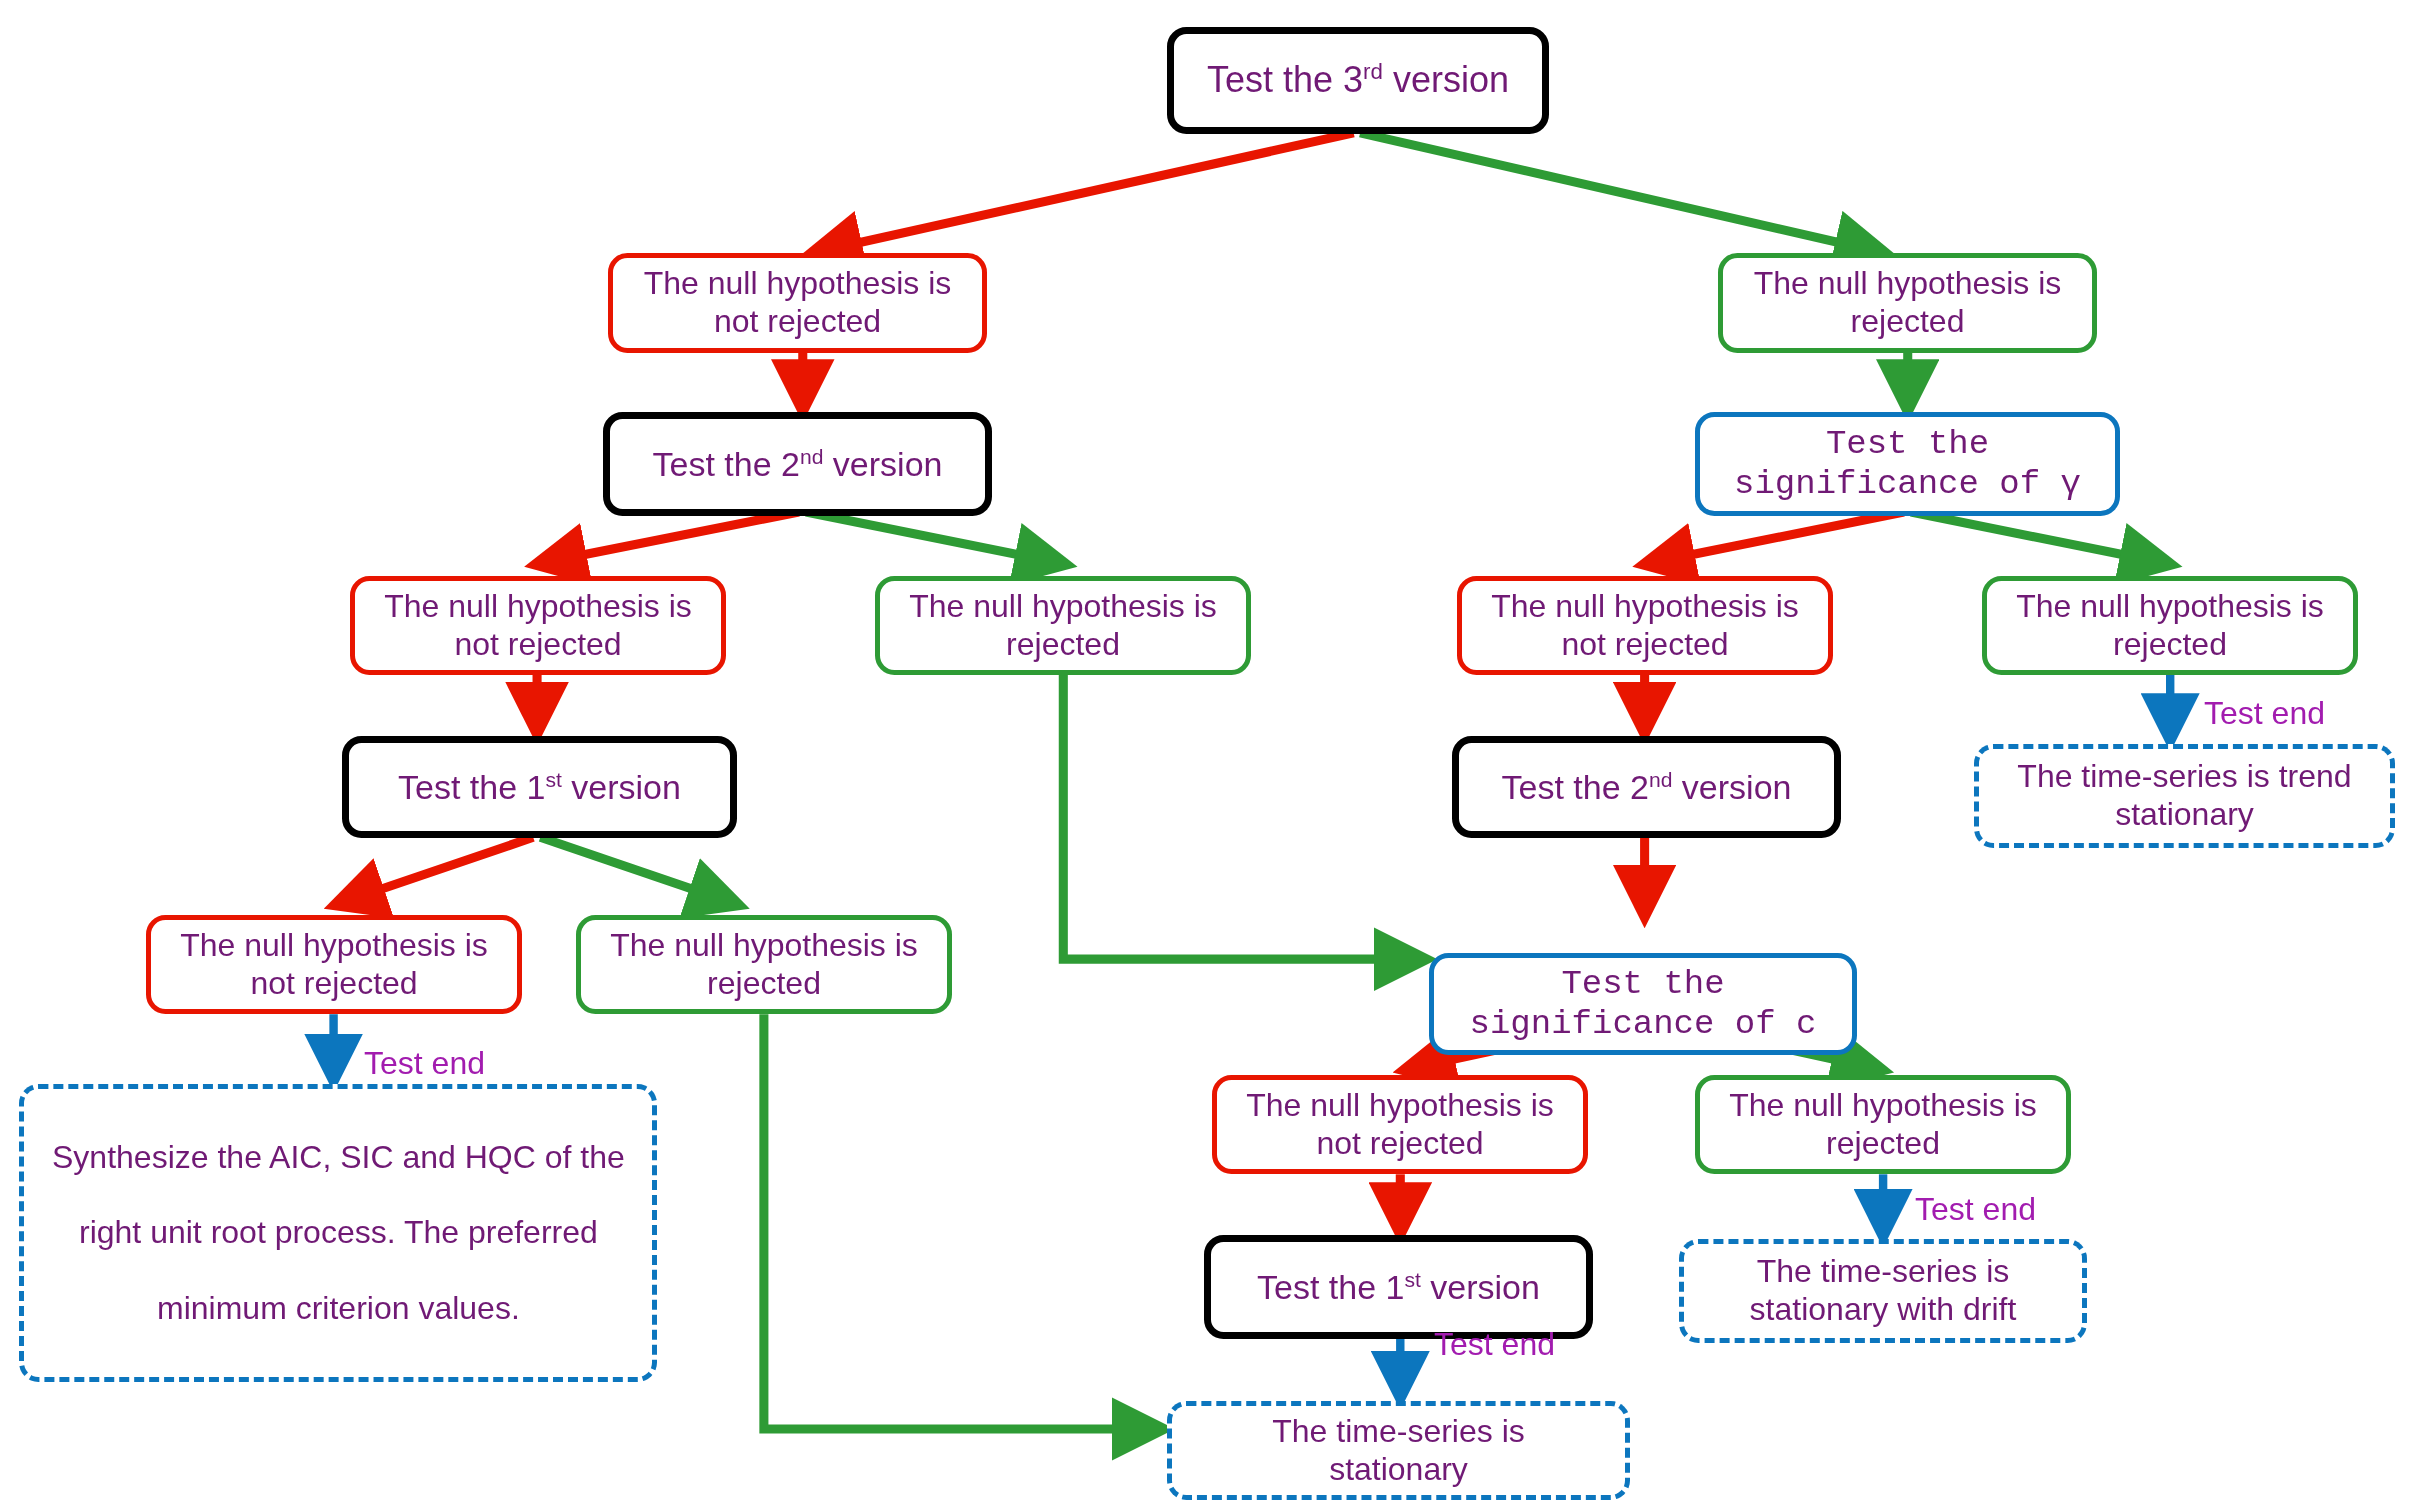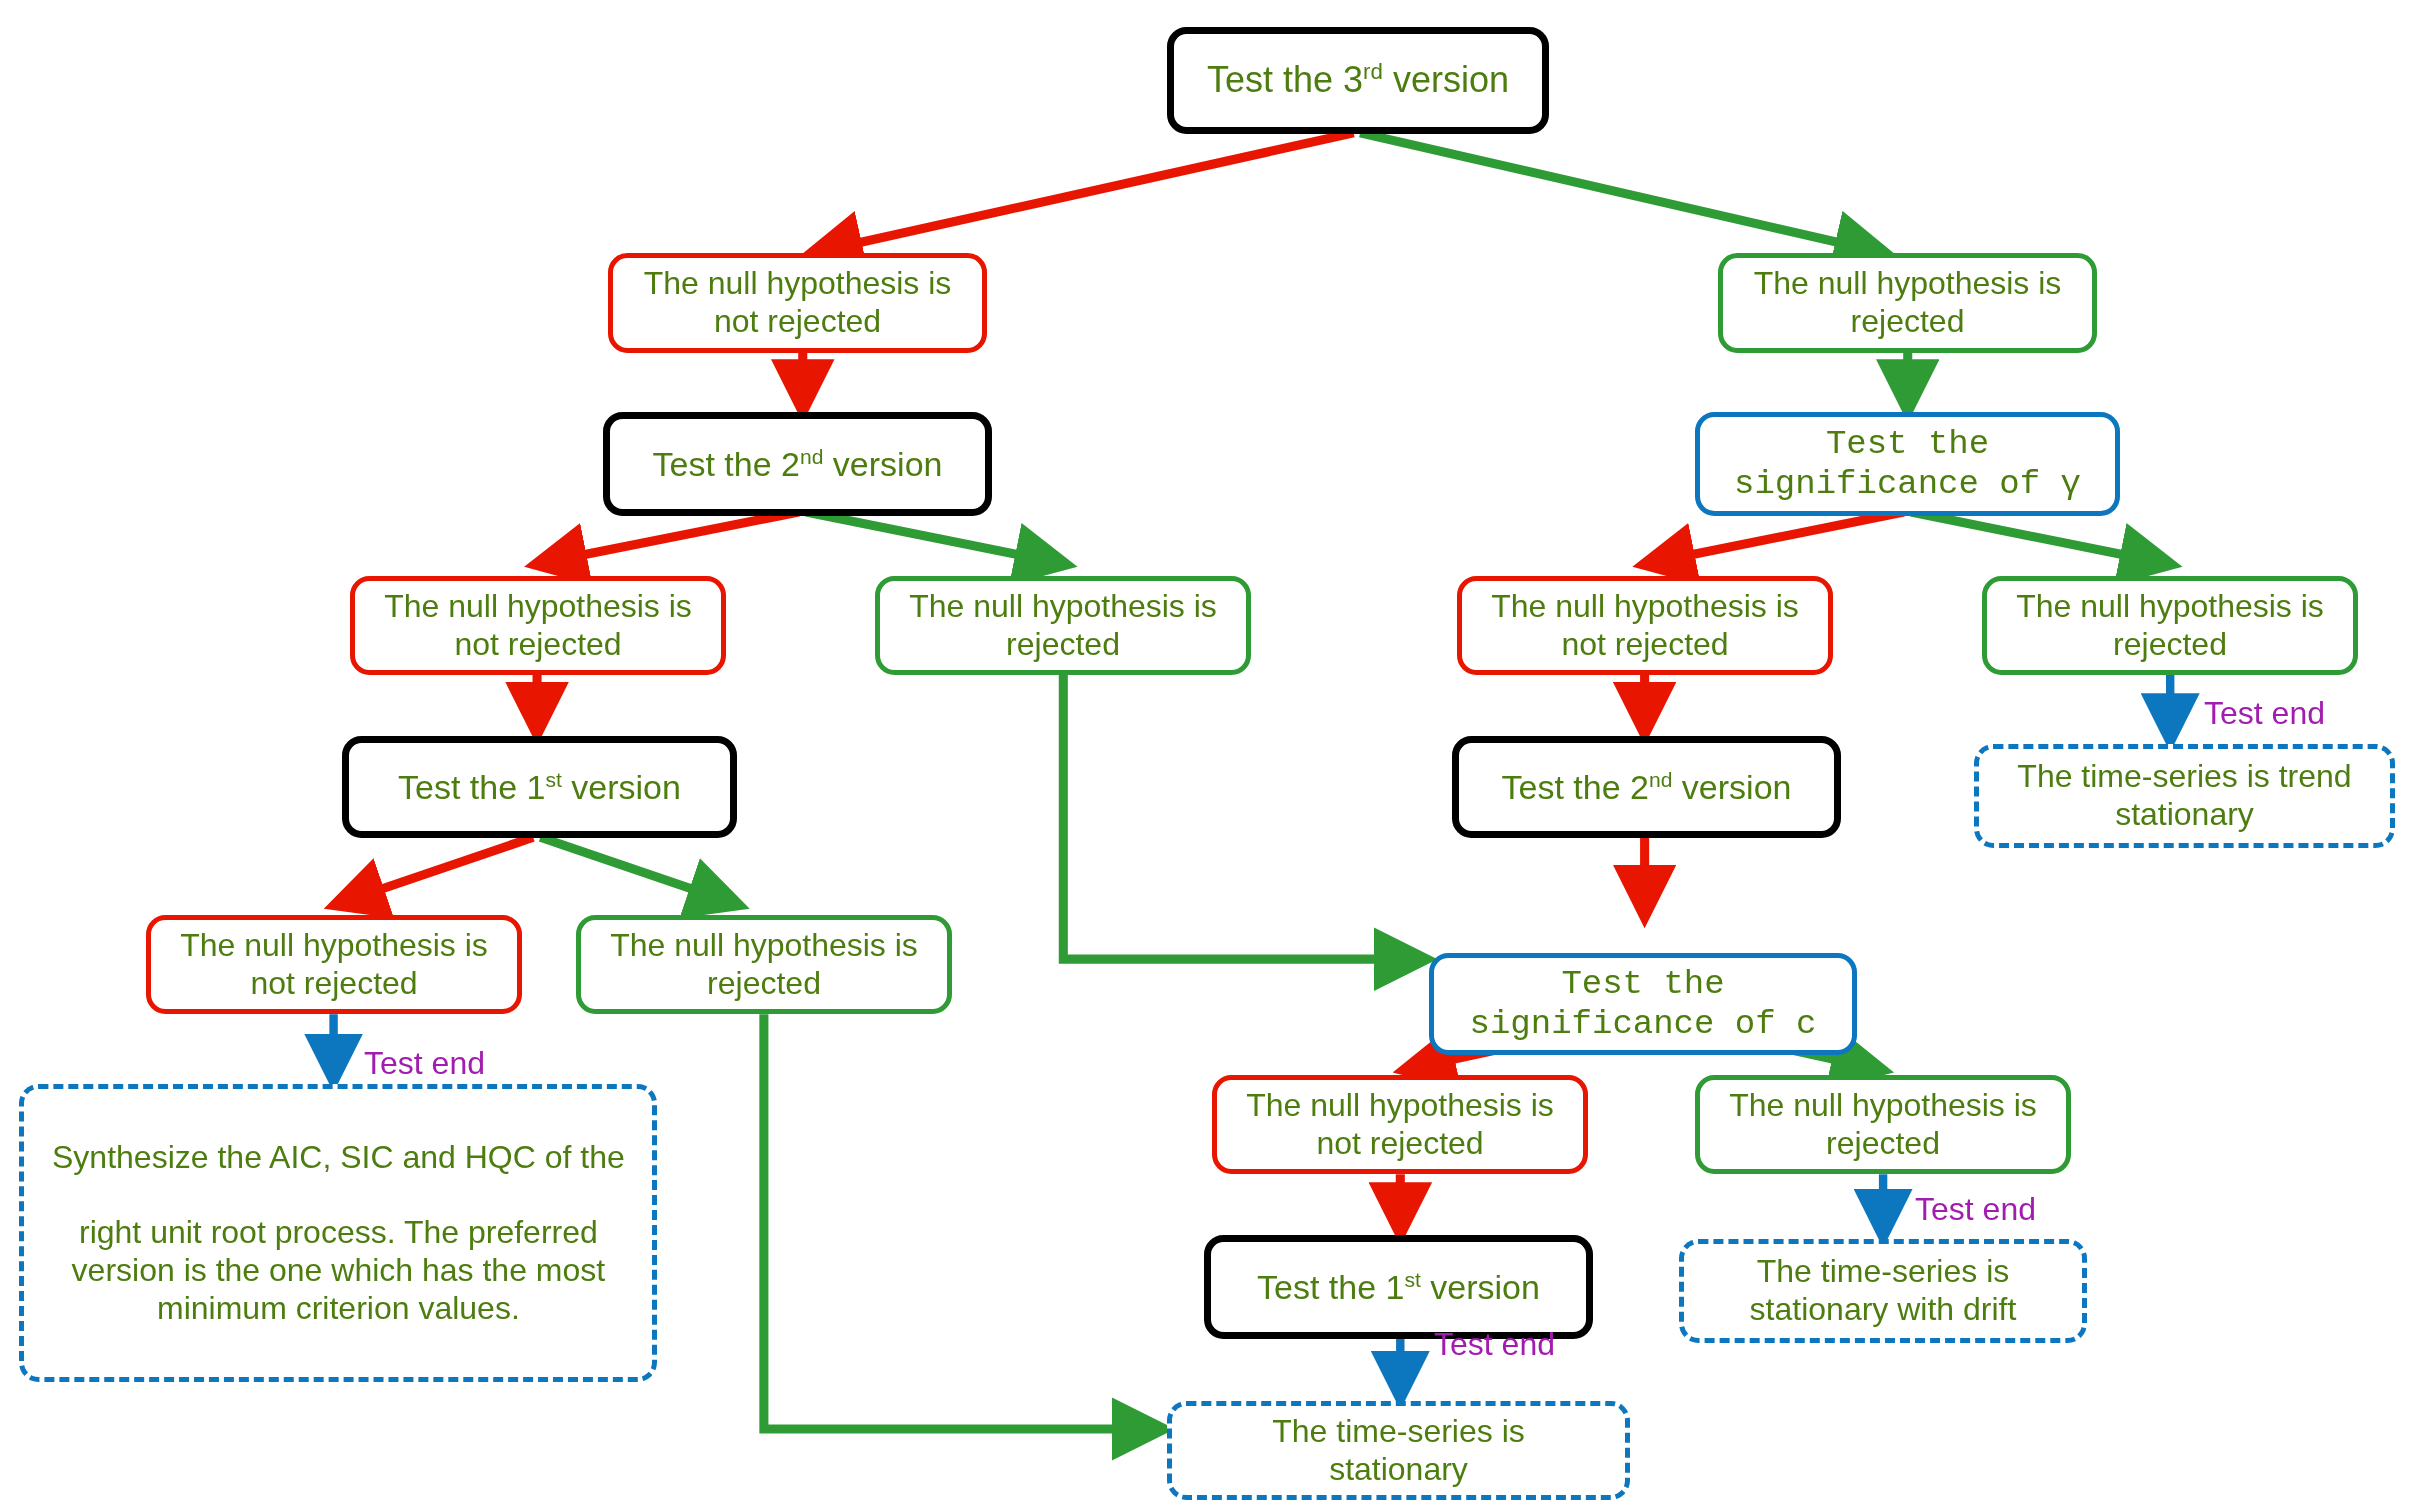--- a/index.html
+++ b/index.html
@@ -24,21 +24,21 @@
     pointer-events: none;
   }
   .node {
     position: absolute;
     box-sizing: border-box;
     display: flex;
     align-items: center;
     justify-content: center;
     text-align: center;
     background: #ffffff;
-    color: #4d7c0f;
+    color: #701a75;
     line-height: 1.18;
     z-index: 3;
   }
   .node .txt { display: block; width: 100%; padding: 0 6.5px; }
   .n-black  { border: 7.1px solid #000000; border-radius: 19.4px; }
   .n-red    { border: 5.8px solid  #E81500; border-radius: 19.4px; }
   .n-green  { border: 5.8px solid  #2E9B35; border-radius: 19.4px; }
   .n-blue   { border: 5.8px solid  #0C76BE; border-radius: 19.4px; font-family: Liberation Mono, monospace; }
   .n-dashed { border: 5.8px dashed #0C76BE; border-radius: 19.4px; }
   .fs-lg { font-size: 36px; }
@@ -201,21 +201,21 @@
 
   <div class="node n-blue fs-md" style="left:1429px; top:917px; width:428px; height:102px;margin-top:36px;">
     <span class="txt">Test the significance of c</span>
   </div>
 
   <div class="node n-dashed fs-sm" style="left:19.4px; top:1084px; width:638px; height:298px;">
     <span class="txt">
       <span>Synthesize the AIC, SIC and HQC of the</span><br>
       <br>
       <span>right unit root process. The preferred</span><br>
-      <span>version is the one which has the most</span><br>
+      <br>
       <span>minimum criterion  values.</span>
     </span>
   </div>
 
   <div class="node n-red fs-sm" style="left:1212px; top:1075px; width:376px; height:99px;">
     <span class="txt">
       <span>The null hypothesis is</span><br>
       <span>not rejected</span>
     </span>
   </div>

